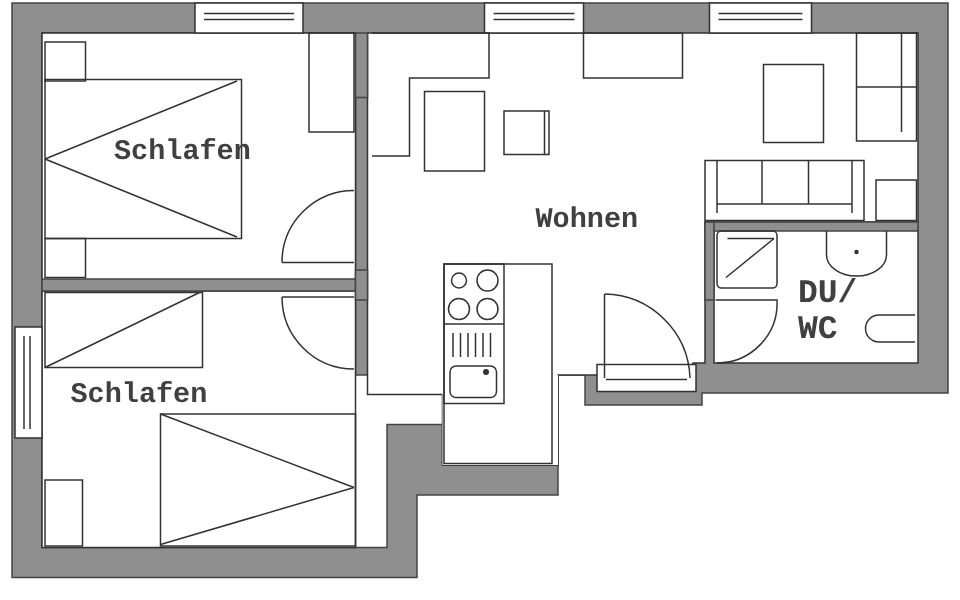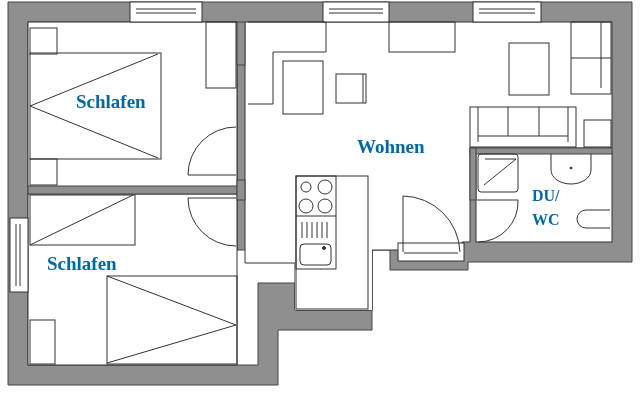--- a/index.html
+++ b/index.html
@@ -1,19 +1,19 @@
 <!DOCTYPE html>
 <html><head>
 <meta charset="utf-8">
 <style>
   html, body { margin:0; padding:0; background:#ffffff; }
   body { width:640px; height:400px; overflow:hidden; position:relative; font-family:"Liberation Sans", sans-serif; }
   svg { position:absolute; left:0; top:0; }
-  .room-label { position:absolute; font-family:Liberation Serif, serif; font-weight:bold; color:#0369a1; font-size:19px; line-height:1; white-space:nowrap; }
-  .bath-label { font-size:16px; line-height:24px; text-align:left; }
+  .room-label { position:absolute; font-family:Liberation Mono, monospace; font-weight:bold; color:#404040; font-size:19px; line-height:1; white-space:nowrap; }
+  .bath-label { font-size:22px; line-height:24px; text-align:left; }
 </style>
 </head>
 <body>
 
 <svg width="640" height="400" viewBox="0 0 640 400">
   <g fill="#8f8f8f" stroke="#444" stroke-width="1">
 
     <path d="M8,2 L632,2 L632,262 L468,262 L468,262 L468,270 L390,270 L390,250 L372,250 L372,310 L372,330 L278,330 L278,385 L8,385 Z
              M28,22 L28,365 L258,365 L258,283 L295,283 L295,310 L372,310 L372,250 L237,250 L237,22 Z"></path>
   </g>

